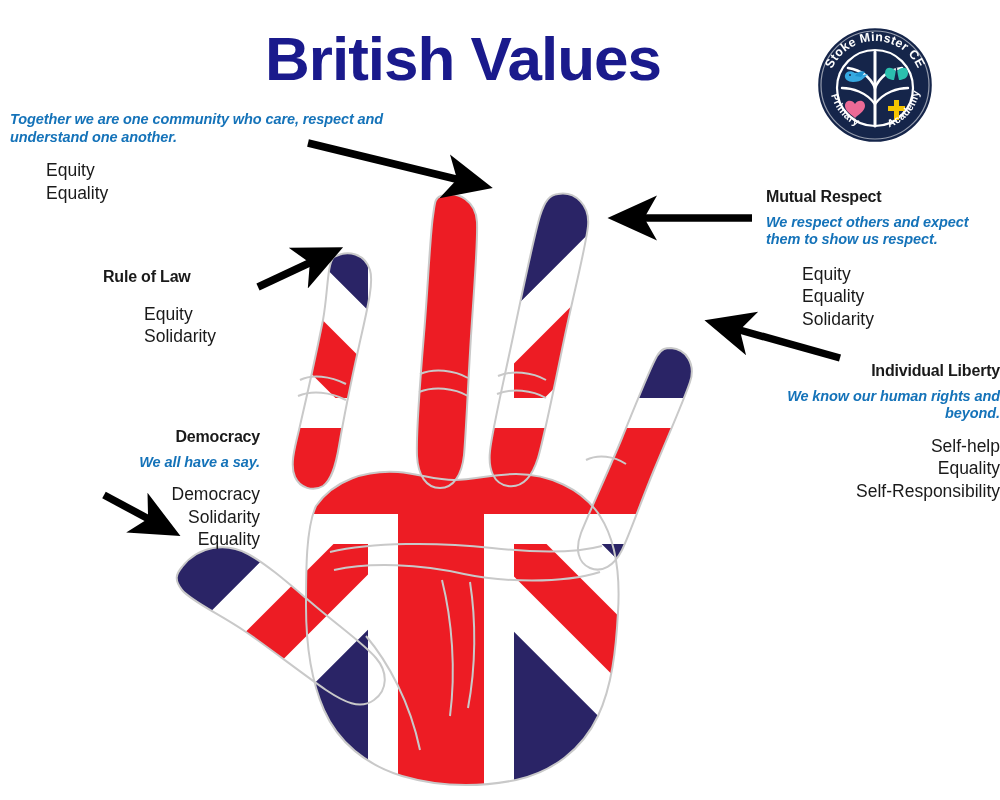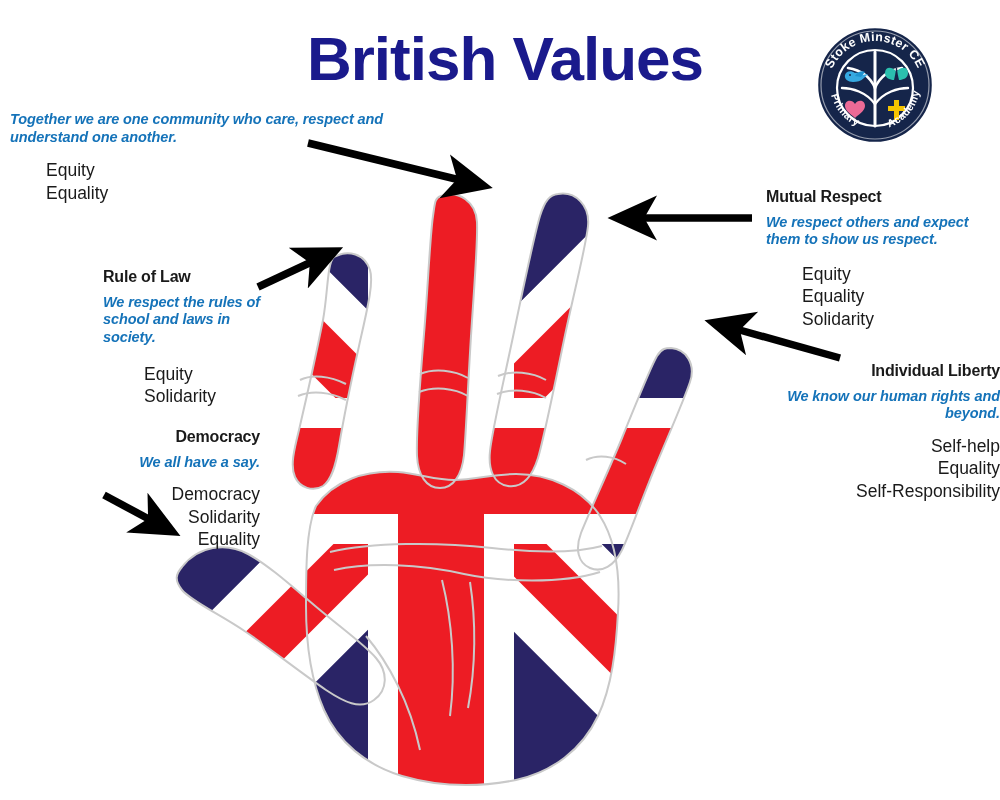--- a/index.html
+++ b/index.html
@@ -20,21 +20,21 @@
     inset: 0;
     width: 1000px;
     height: 800px;
   }
   
   #page-title {
     position: absolute;
     left: 265px;
     top: 26px;
     width: 480px;
-    text-align: center;
+    text-align: left;
     font-size: 62px;
     font-weight: bold;
     letter-spacing: -1px;
     color: #1a1a8c;
     line-height: 1.05;
   }
   
   #school-logo {
     position: absolute;
     left: 808px;
@@ -283,25 +283,20 @@
       <div>understand one another.</div>
     </div>
     <div class="ann-list">
       <div>Equity</div>
       <div>Equality</div>
     </div>
   </div>
 
   <div class="annotation" id="ann-rule-of-law">
     <div class="ann-title">Rule of Law</div>
-    <div class="ann-sub">
-      <div>We respect the rules of</div>
-      <div>school and laws in</div>
-      <div>society.</div>
-    </div>
     <div class="ann-list">
       <div>Equity</div>
       <div>Solidarity</div>
     </div>
   </div>
 
   <div class="annotation" id="ann-democracy">
     <div class="ann-title">Democracy</div>
     <div class="ann-sub">We all have a say.</div>
     <div class="ann-list">

